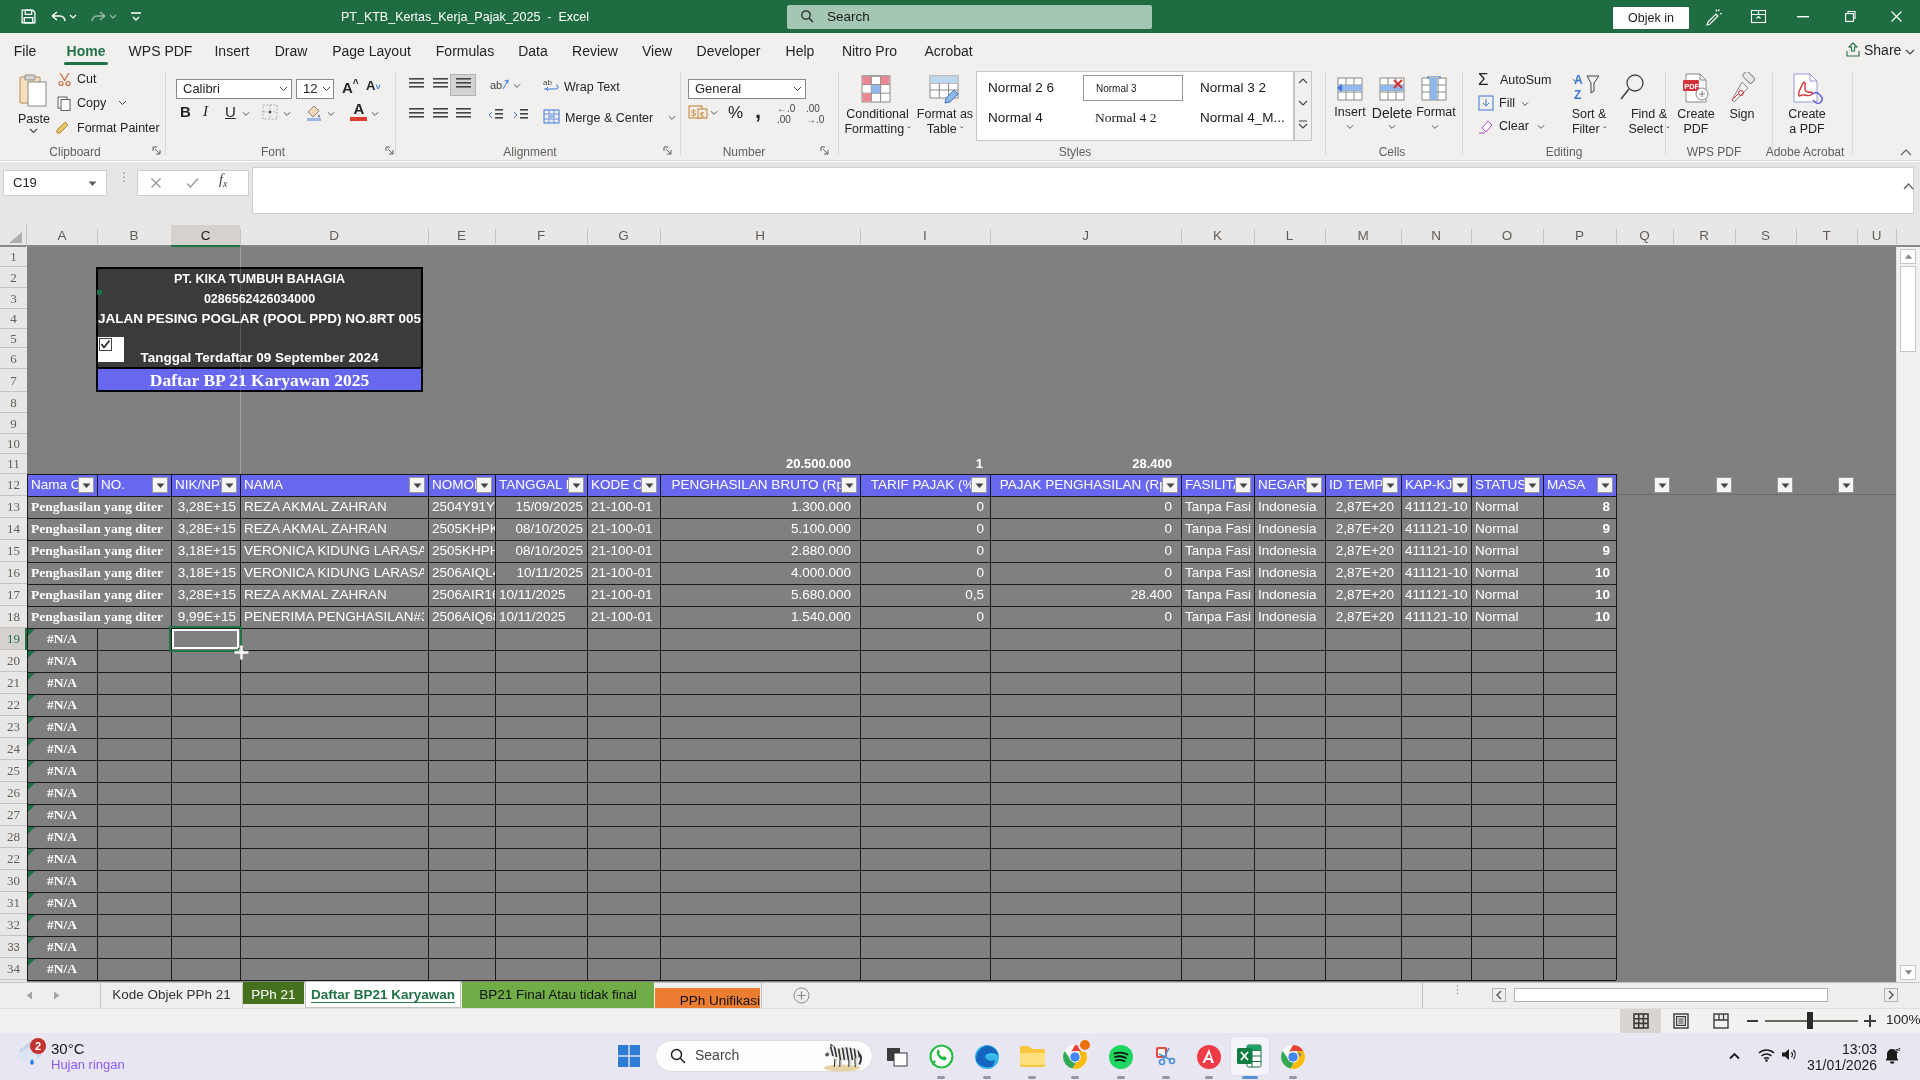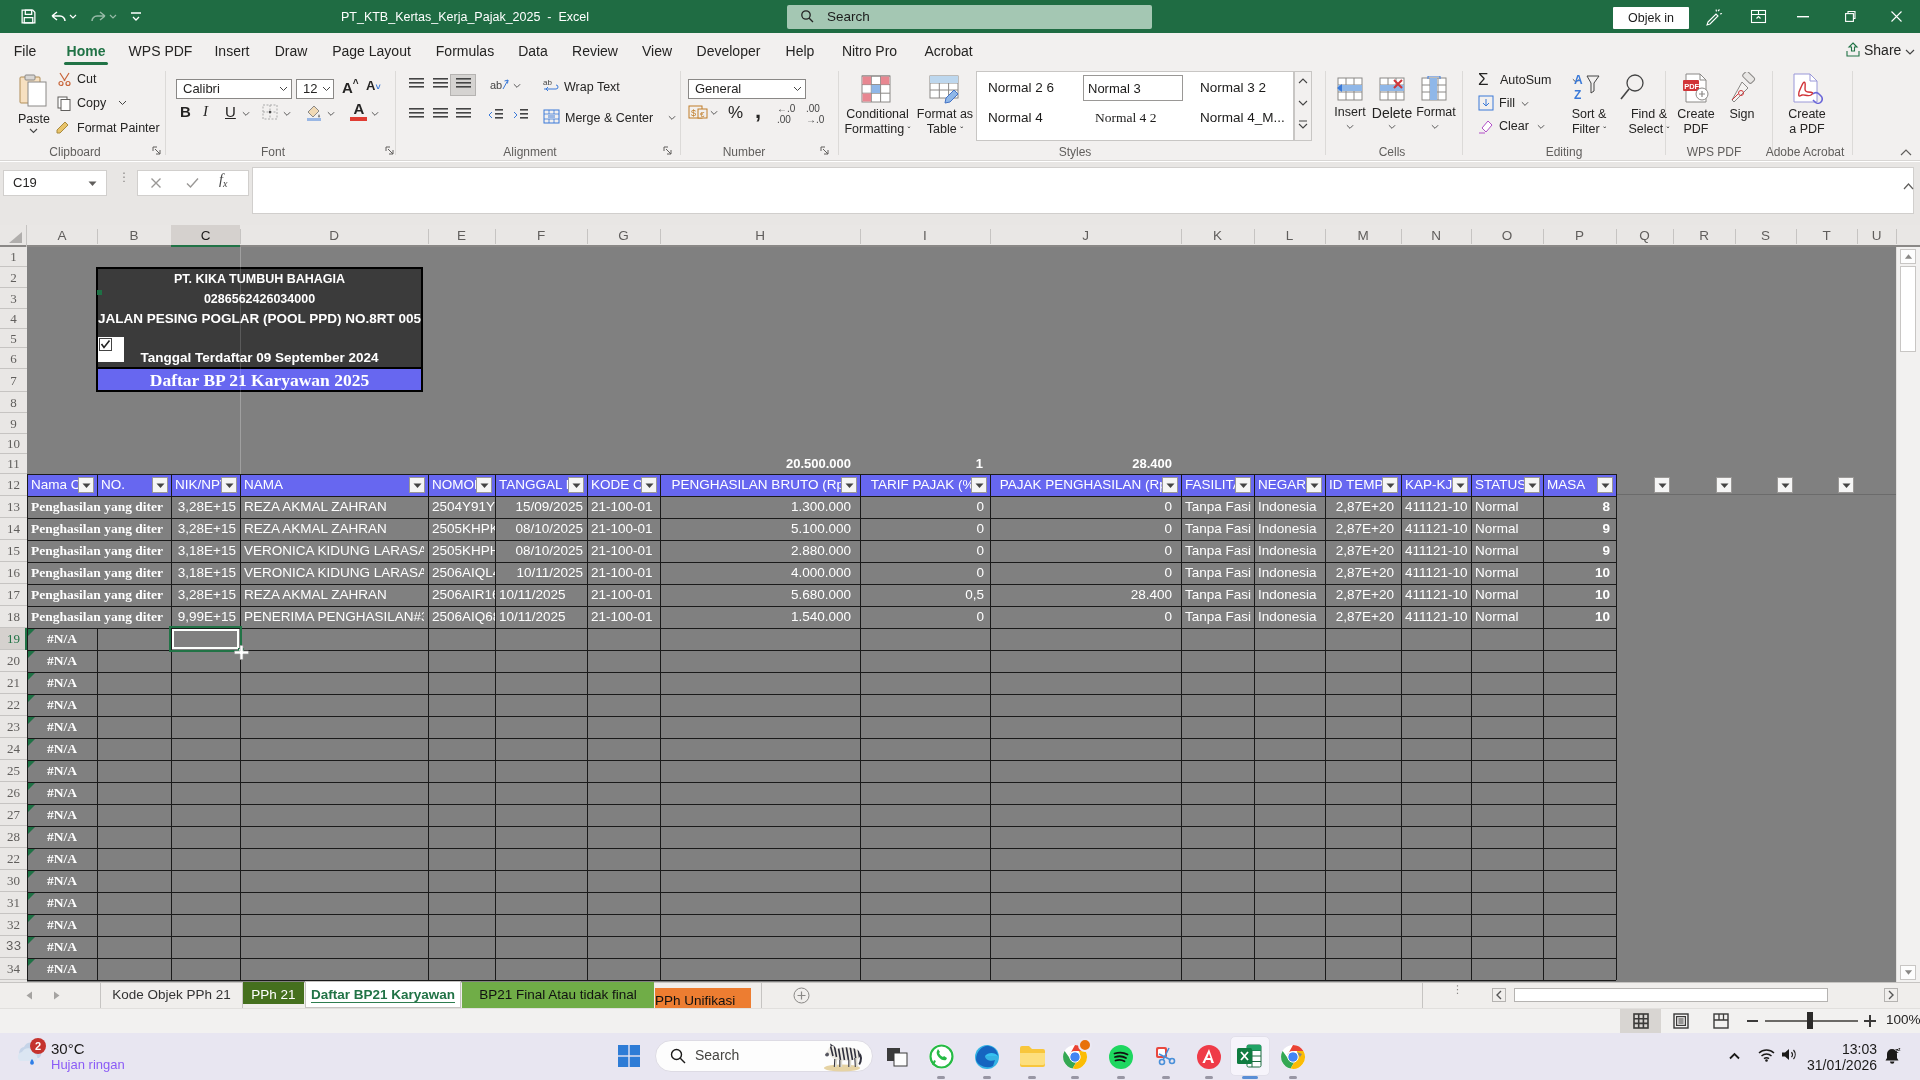--- a/index.html
+++ b/index.html
@@ -262,21 +262,21 @@
 <div class="ab" style="left:840px;top:107px;width:75px;height:30px;color:#252423;font-size:12.5px;text-align:center;line-height:15px">Conditional<br>Formatting <span style="font-size:9px">ˇ</span></div>
 <svg class="ab" style="left:928px;top:74px" width="34" height="30" viewBox="0 0 34 30">
       <rect x="2" y="2" width="28" height="22" fill="#fff" stroke="#8a8886"></rect>
       <path d="M2 9 h28 M2 16 h28 M11.3 2 v22 M20.6 2 v22" stroke="#8a8886"></path>
       <rect x="2" y="2" width="28" height="7" fill="#bdd7ee"></rect>
       <path d="M18 24 l8-8 4 4 -8 8 -5 1z" fill="#8fb7e8" stroke="#4472c4"></path>
     </svg>
 <div class="ab" style="left:905px;top:107px;width:80px;height:30px;color:#252423;font-size:12.5px;text-align:center;line-height:15px">Format as<br>Table <span style="font-size:9px">ˇ</span></div>
 <div class="ab" style="left:976px;top:71px;width:318px;height:70px;background:#fff;border:1px solid #c8c6c4"></div>
 <div class="ab" style="left:980px;top:75px;width:98px;height:26px;color:#1b1a19;font-size:13.5px;line-height:25px;padding-left:8px;font-family:'Liberation Sans',sans-serif">Normal 2 6</div>
-<div class="ab" style="left:1083px;top:75px;width:100px;height:26px;border:1.5px solid #9a9896;color:#1b1a19;font-size:13px;line-height:25px;padding-left:4px;font-family:'Liberation Sans',sans-serif">Normal 3</div>
+<div class="ab" style="left:1083px;top:75px;width:100px;height:26px;border:1.5px solid #9a9896;color:#1b1a19;font-size:10px;line-height:25px;padding-left:12px;font-family:'Liberation Sans',sans-serif">Normal 3</div>
 <div class="ab" style="left:1192px;top:75px;width:98px;height:26px;color:#1b1a19;font-size:13.5px;line-height:25px;padding-left:8px;font-family:'Liberation Sans',sans-serif">Normal 3 2</div>
 <div class="ab" style="left:980px;top:105px;width:98px;height:26px;color:#1b1a19;font-size:13.5px;line-height:25px;padding-left:8px;font-family:'Liberation Sans',sans-serif">Normal 4</div>
 <div class="ab" style="left:1087px;top:105px;width:98px;height:26px;color:#1b1a19;font-size:13.5px;line-height:25px;padding-left:8px;font-family:'Liberation Serif',serif">Normal 4 2</div>
 <div class="ab" style="left:1192px;top:105px;width:98px;height:26px;color:#1b1a19;font-size:13.5px;line-height:25px;padding-left:8px;font-family:'Liberation Sans',sans-serif">Normal 4_M...</div>
 <div class="ab" style="left:1294px;top:71px;width:18px;height:70px;background:#f2f0ef;border:1px solid #c8c6c4"></div>
 <svg class="ab" style="left:1298px;top:78px" width="10" height="7" viewBox="0 0 10 7">
       <path d="M1 5 l4-4 4 4" fill="none" stroke="#444" stroke-width="1.1"></path>
     </svg>
 <svg class="ab" style="left:1298px;top:100px" width="10" height="7" viewBox="0 0 10 7">
       <path d="M1 1 l4 4 4-4" fill="none" stroke="#444" stroke-width="1.1"></path>
@@ -468,21 +468,21 @@
 <div class="ab" style="left:0;top:716px;width:27px;height:22px;background:#e9e7e5;border-bottom:1px solid #c6c4c2;color:#605e5c;font-size:13px;font-family:'Liberation Serif',serif;text-align:center;line-height:22px">23</div>
 <div class="ab" style="left:0;top:738px;width:27px;height:22px;background:#e9e7e5;border-bottom:1px solid #c6c4c2;color:#605e5c;font-size:13px;font-family:'Liberation Serif',serif;text-align:center;line-height:22px">24</div>
 <div class="ab" style="left:0;top:760px;width:27px;height:22px;background:#e9e7e5;border-bottom:1px solid #c6c4c2;color:#605e5c;font-size:13px;font-family:'Liberation Serif',serif;text-align:center;line-height:22px">25</div>
 <div class="ab" style="left:0;top:782px;width:27px;height:22px;background:#e9e7e5;border-bottom:1px solid #c6c4c2;color:#605e5c;font-size:13px;font-family:'Liberation Serif',serif;text-align:center;line-height:22px">26</div>
 <div class="ab" style="left:0;top:804px;width:27px;height:22px;background:#e9e7e5;border-bottom:1px solid #c6c4c2;color:#605e5c;font-size:13px;font-family:'Liberation Serif',serif;text-align:center;line-height:22px">27</div>
 <div class="ab" style="left:0;top:826px;width:27px;height:22px;background:#e9e7e5;border-bottom:1px solid #c6c4c2;color:#605e5c;font-size:13px;font-family:'Liberation Serif',serif;text-align:center;line-height:22px">28</div>
 <div class="ab" style="left:0;top:848px;width:27px;height:22px;background:#e9e7e5;border-bottom:1px solid #c6c4c2;color:#605e5c;font-size:13px;font-family:'Liberation Serif',serif;text-align:center;line-height:22px">22</div>
 <div class="ab" style="left:0;top:870px;width:27px;height:22px;background:#e9e7e5;border-bottom:1px solid #c6c4c2;color:#605e5c;font-size:13px;font-family:'Liberation Serif',serif;text-align:center;line-height:22px">30</div>
 <div class="ab" style="left:0;top:892px;width:27px;height:22px;background:#e9e7e5;border-bottom:1px solid #c6c4c2;color:#605e5c;font-size:13px;font-family:'Liberation Serif',serif;text-align:center;line-height:22px">31</div>
 <div class="ab" style="left:0;top:914px;width:27px;height:22px;background:#e9e7e5;border-bottom:1px solid #c6c4c2;color:#605e5c;font-size:13px;font-family:'Liberation Serif',serif;text-align:center;line-height:22px">32</div>
-<div class="ab" style="left:0;top:936px;width:27px;height:22px;background:#e9e7e5;border-bottom:1px solid #c6c4c2;color:#605e5c;font-size:13px;font-family:Liberation Mono, monospace;text-align:center;line-height:22px">33</div>
+<div class="ab" style="left:0;top:936px;width:27px;height:22px;background:#e9e7e5;border-bottom:1px solid #c6c4c2;color:#605e5c;font-size:11px;font-family:Liberation Sans, sans-serif;text-align:center;line-height:22px">33</div>
 <div class="ab" style="left:0;top:958px;width:27px;height:22px;background:#e9e7e5;border-bottom:1px solid #c6c4c2;color:#605e5c;font-size:13px;font-family:'Liberation Serif',serif;text-align:center;line-height:22px">34</div>
 <div class="ab" style="left:96px;top:267px;width:327px;height:102px;background:#3b3b3b;border:2px solid #000"></div>
 <div class="ab" style="left:96px;top:369px;width:327px;height:23px;background:#6767f0;border:2px solid #000;border-top:none"></div>
 <div class="ab" style="left:96px;width:327px;color:#fff;font-weight:700;text-align:center;font-size:12.5px;top:272px;height:17px">PT. KIKA TUMBUH BAHAGIA</div>
 <div class="ab" style="left:96px;width:327px;color:#fff;font-weight:700;text-align:center;font-size:12.5px;top:292px;height:17px">0286562426034000</div>
 <div class="ab" style="left:96px;width:327px;color:#fff;font-weight:700;text-align:center;font-size:12.5px;top:311px;height:17px;font-size:13.5px">JALAN PESING POGLAR (POOL PPD) NO.8RT 005</div>
 <div class="ab" style="left:96px;width:327px;color:#fff;font-weight:700;text-align:center;font-size:12.5px;top:350px;height:17px;font-size:13.5px">Tanggal Terdaftar 09 September 2024</div>
 <div class="ab" style="left:98px;top:337px;width:26px;height:25px;background:#fff"></div>
 <svg class="ab" style="left:99px;top:338px" width="13" height="13" viewBox="0 0 13 13">
       <rect x="0.5" y="0.5" width="12" height="12" fill="#fff" stroke="#444"></rect>
@@ -809,21 +809,21 @@
     </svg>
 <svg class="ab" style="left:53px;top:991px" width="8" height="9" viewBox="0 0 8 9">
       <path d="M1 0.5 L6.5 4.5 L1 8.5z" fill="#a5a3a1"></path>
     </svg>
 <div class="ab" style="left:100px;top:982px;width:1px;height:26px;background:#c6c4c2"></div>
 <div class="ab" style="left:101px;top:982px;width:141px;height:26px;color:#333;font-size:13.5px;text-align:center;line-height:26px">Kode Objek PPh 21</div>
 <div class="ab" style="left:242px;top:982px;width:1px;height:26px;background:#c6c4c2"></div>
 <div class="ab" style="left:243px;top:982px;width:61px;height:22px;background:#45701e;color:#fff;font-size:13.5px;text-align:center;line-height:26px">PPh 21</div>
 <div class="ab" style="left:305px;top:981px;width:156px;height:27px;background:#fff;border:1px solid #c6c4c2;color:#217346;font-weight:700;font-size:13.5px;text-align:center;line-height:25px"><span style="border-bottom:1px solid #2e7d4f">Daftar BP21 Karyawan</span></div>
 <div class="ab" style="left:462px;top:982px;width:192px;height:26px;background:#70ad47;color:#111;font-size:13.5px;text-align:center;line-height:26px">BP21 Final Atau tidak final</div>
-<div class="ab" style="left:655px;top:988px;width:96px;height:26px;background:#ed7d31;color:#111;font-size:13.5px;text-align:left;line-height:26px">PPh Unifikasi</div>
+<div class="ab" style="left:655px;top:988px;width:105px;height:26px;background:#ed7d31;color:#111;font-size:13.5px;text-align:right;line-height:26px">PPh Unifikasi</div>
 <div class="ab" style="left:761px;top:982px;width:1px;height:26px;background:#c6c4c2"></div>
 <svg class="ab" style="left:793px;top:987px" width="17" height="17" viewBox="0 0 17 17">
       <circle cx="8.5" cy="8.5" r="7.5" fill="none" stroke="#8a8886"></circle>
       <path d="M8.5 4.5 v8 M4.5 8.5 h8" stroke="#8a8886" stroke-width="1.2"></path>
     </svg>
 <div class="ab" style="left:1422px;top:982px;width:1px;height:26px;background:#c6c4c2"></div>
 <div class="ab" style="left:1452px;top:986px;width:4px;height:18px;color:#8a8886;font-size:11px;line-height:6px">⋮</div>
 <svg class="ab" style="left:1492px;top:988px" width="14" height="14" viewBox="0 0 14 14">
       <rect x="0.5" y="0.5" width="13" height="13" fill="#f0eeec" stroke="#b5b3b1"></rect>
       <path d="M9 3 L5 7 l4 4" fill="none" stroke="#555" stroke-width="1.4"></path>

